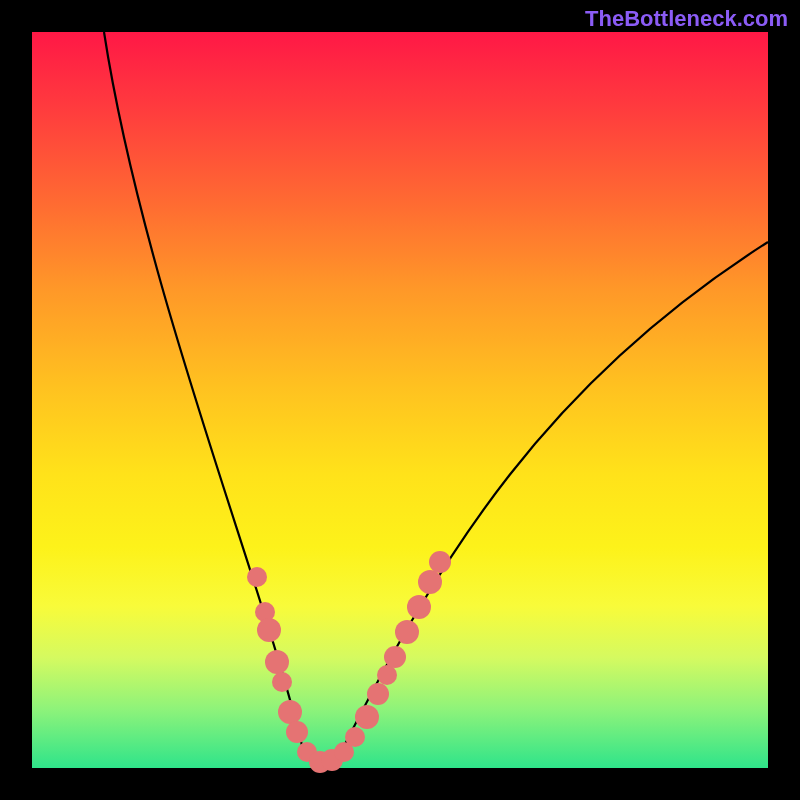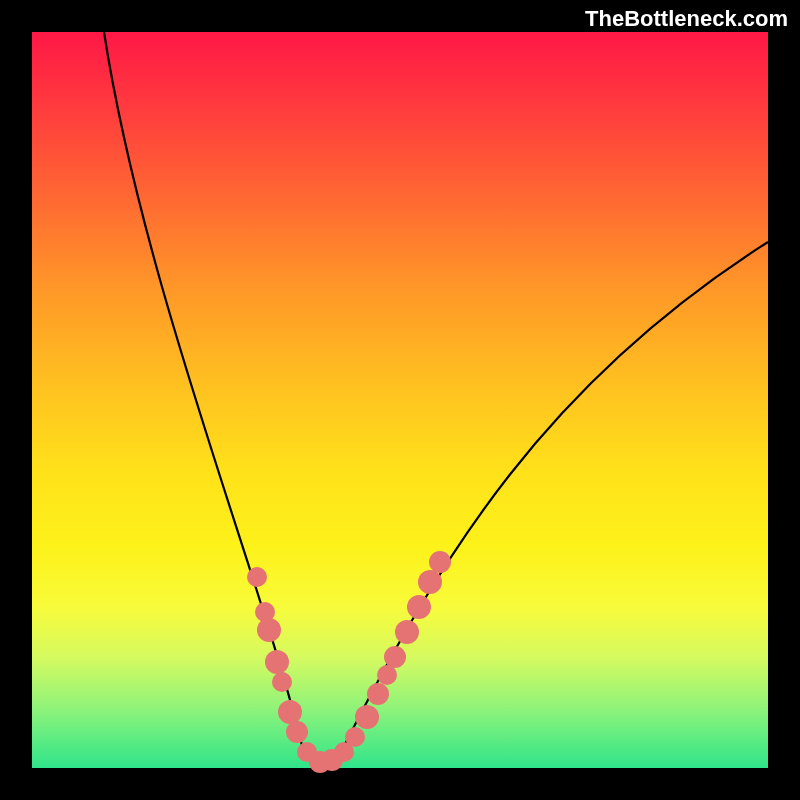--- a/index.html
+++ b/index.html
@@ -8,21 +8,21 @@
     width: 800px;
     height: 800px;
     background: #000;
     font-family: Arial, sans-serif;
     position: relative;
   }
   .watermark {
     position: absolute;
     top: 6px;
     right: 12px;
-    color: #ffffff;
+    color: #8b5cf6;
     font-size: 22px;
     font-weight: bold;
     z-index: 10;
   }
   .plot-area {
     position: absolute;
     left: 32px;
     top: 32px;
     width: 736px;
     height: 736px;

